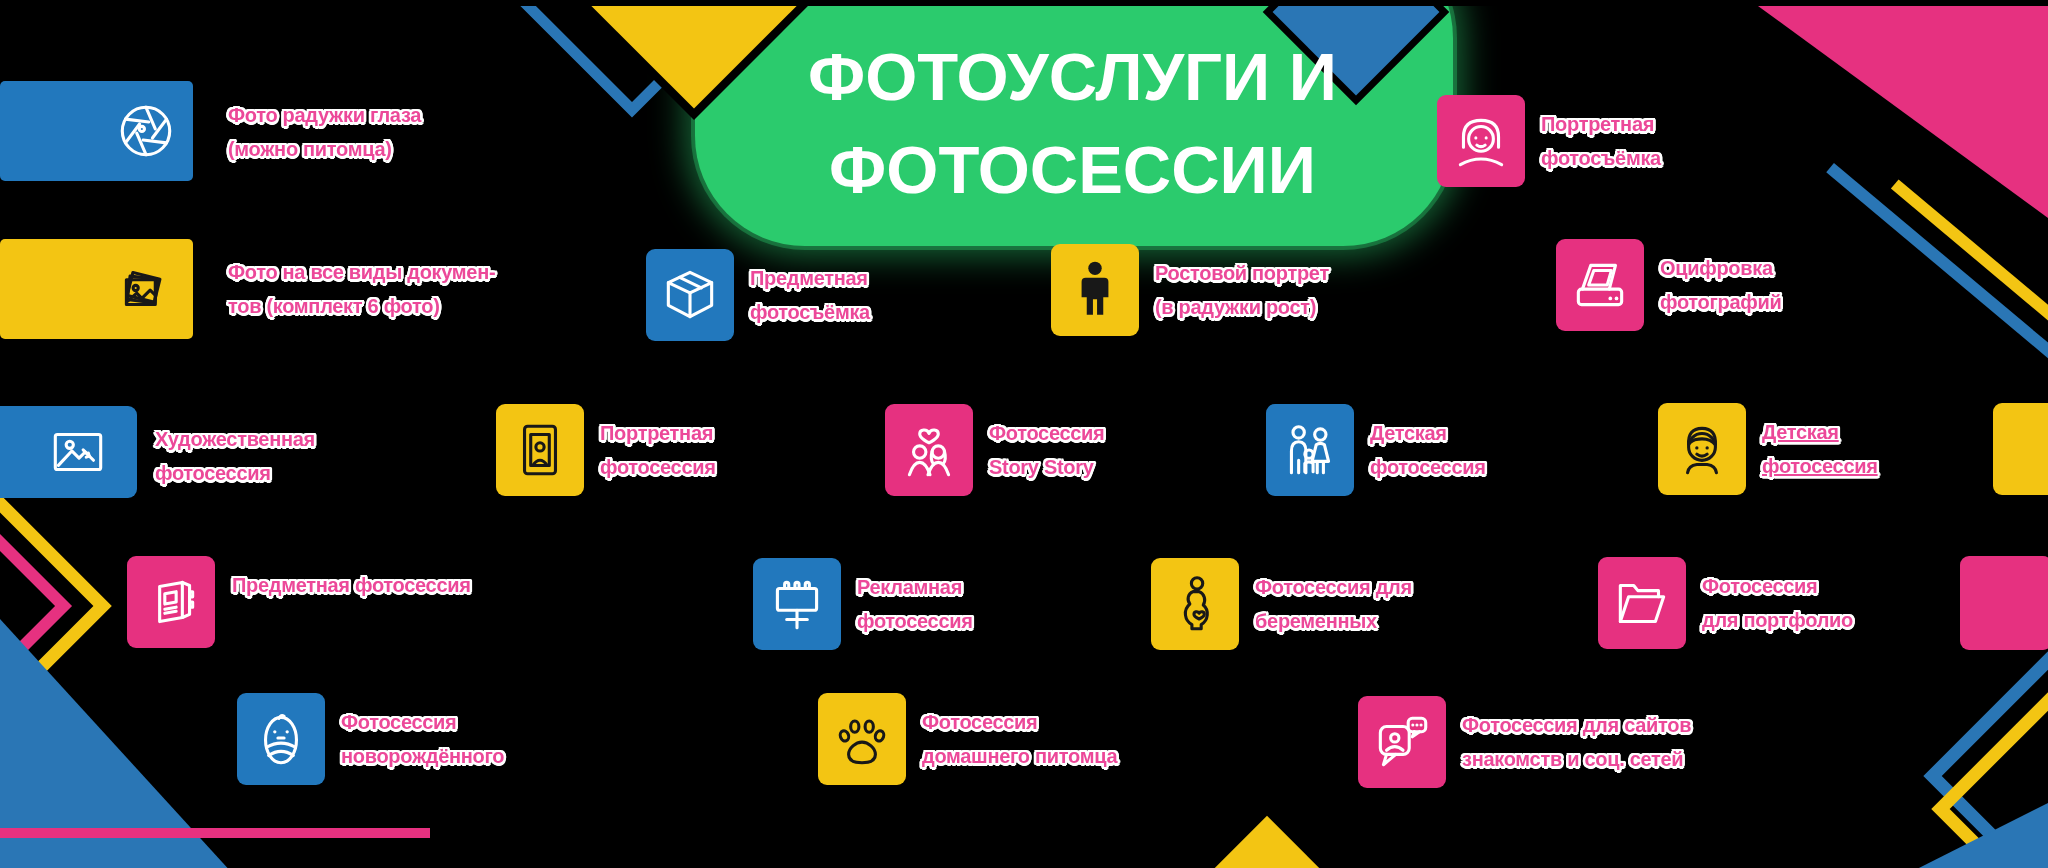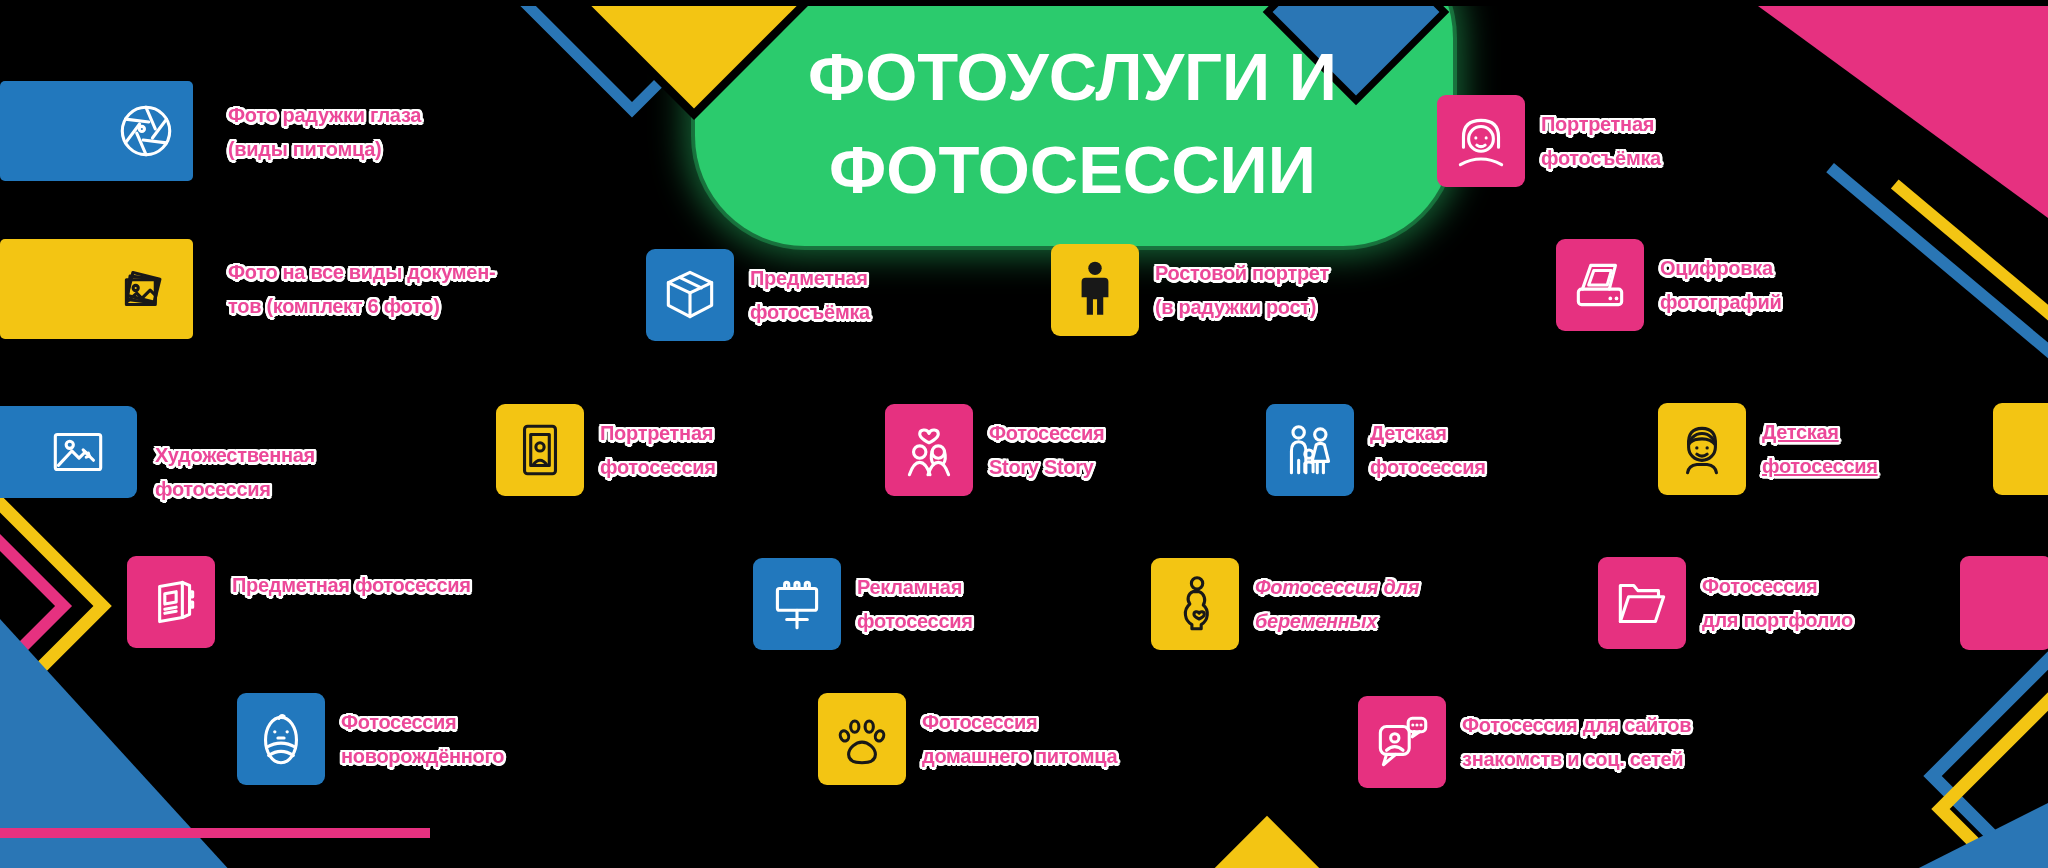--- a/index.html
+++ b/index.html
@@ -49,28 +49,28 @@
                      -2.5px 0 0 #fff,2.5px 0 0 #fff,0 -2.5px 0 #fff,0 2.5px 0 #fff,
                      -1px -2.5px 0 #fff,1px 2.5px 0 #fff,-2.5px 1px 0 #fff,2.5px -1px 0 #fff;}
   .label div{height:34px;}
   
   .t1{left:0;top:75px;} .l1{left:228px;top:92px;}
   .t2{left:1437px;top:89px;} .l2{left:1541px;top:101px;}
   .t3{left:0;top:233px;} .l3{left:228px;top:249px;}
   .t4{left:646px;top:243px;} .l4{left:750px;top:255px;}
   .t5{left:1051px;top:238px;} .l5{left:1155px;top:250px;}
   .t6{left:1556px;top:233px;} .l6{left:1660px;top:245px;}
-  .t7{top:400px;} .l7{left:155px;top:432px;}
+  .t7{top:400px;} .l7{left:155px;top:416px;}
   .t8{left:496px;top:398px;} .l8{left:600px;top:410px;}
   .t9{left:885px;top:398px;} .l9{left:989px;top:410px;}
   .t10{left:1266px;top:398px;} .l10{left:1370px;top:410px;}
   .t11{left:1658px;top:397px;} .l11{left:1762px;top:409px;text-decoration:underline;}
   .t12{left:127px;top:550px;} .l12{left:232px;top:562px;}
   .t13{left:753px;top:552px;} .l13{left:857px;top:564px;}
-  .t14{left:1151px;top:552px;} .l14{left:1255px;top:564px;font-style:italic;}
+  .t14{left:1151px;top:552px;} .l14{left:1255px;top:564px;}
   .t15{left:1598px;top:551px;} .l15{left:1702px;top:563px;}
   .t16{left:237px;top:687px;} .l16{left:341px;top:699px;}
   .t17{left:818px;top:687px;} .l17{left:922px;top:699px;}
   .t18{left:1358px;top:690px;} .l18{left:1462px;top:702px;}
 </style>
 </head>
 <body>
 
 <div id="canvas">
 
@@ -107,21 +107,21 @@
         <path d="M32 9 L41 30" transform="rotate(120 32 32)"></path>
           <path d="M32 9 L41 30" transform="rotate(180 32 32)"></path>
         <path d="M32 9 L41 30" transform="rotate(240 32 32)"></path>
           <path d="M32 9 L41 30" transform="rotate(300 32 32)"></path>
         <circle cx="28" cy="30" r="2.5"></circle>
         </svg>
     </span>
   </div>
   <div class="label l1">
     <div>Фото радужки глаза</div>
-      <div>(виды питомца)</div>
+      <div>(можно питомца)</div>
   </div>
 
   <div class="tile pink t2">
     <span class="icon">
       <svg viewBox="0 0 64 64">
           <path d="M15 38 V28 Q15 12 32 12 Q49 12 49 28 V38"></path>
         <circle cx="32" cy="30" r="12"></circle>
         <circle class="fill" cx="27" cy="29" r="1.5"></circle>
           <circle class="fill" cx="37" cy="29" r="1.5"></circle>
         <path d="M28 36 Q32 39 36 36"></path>

